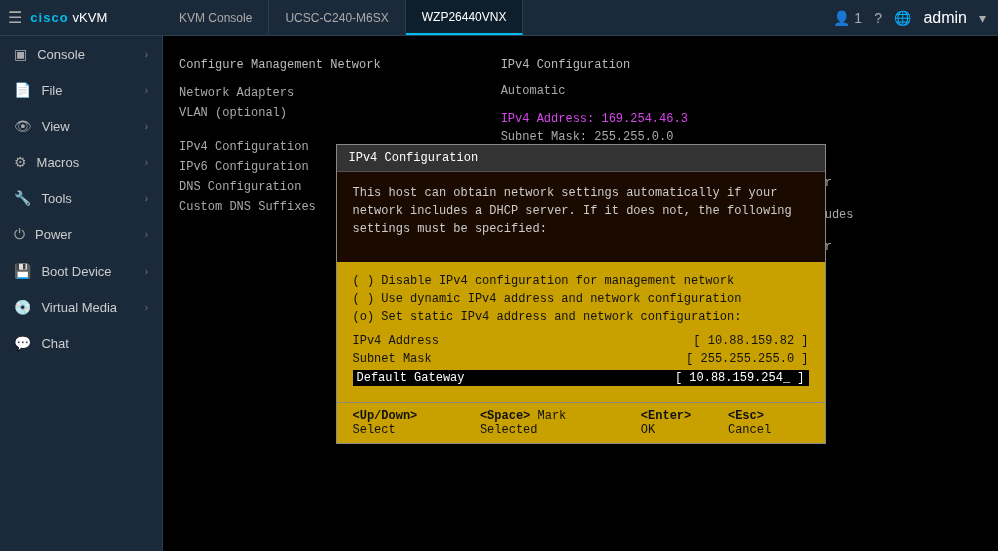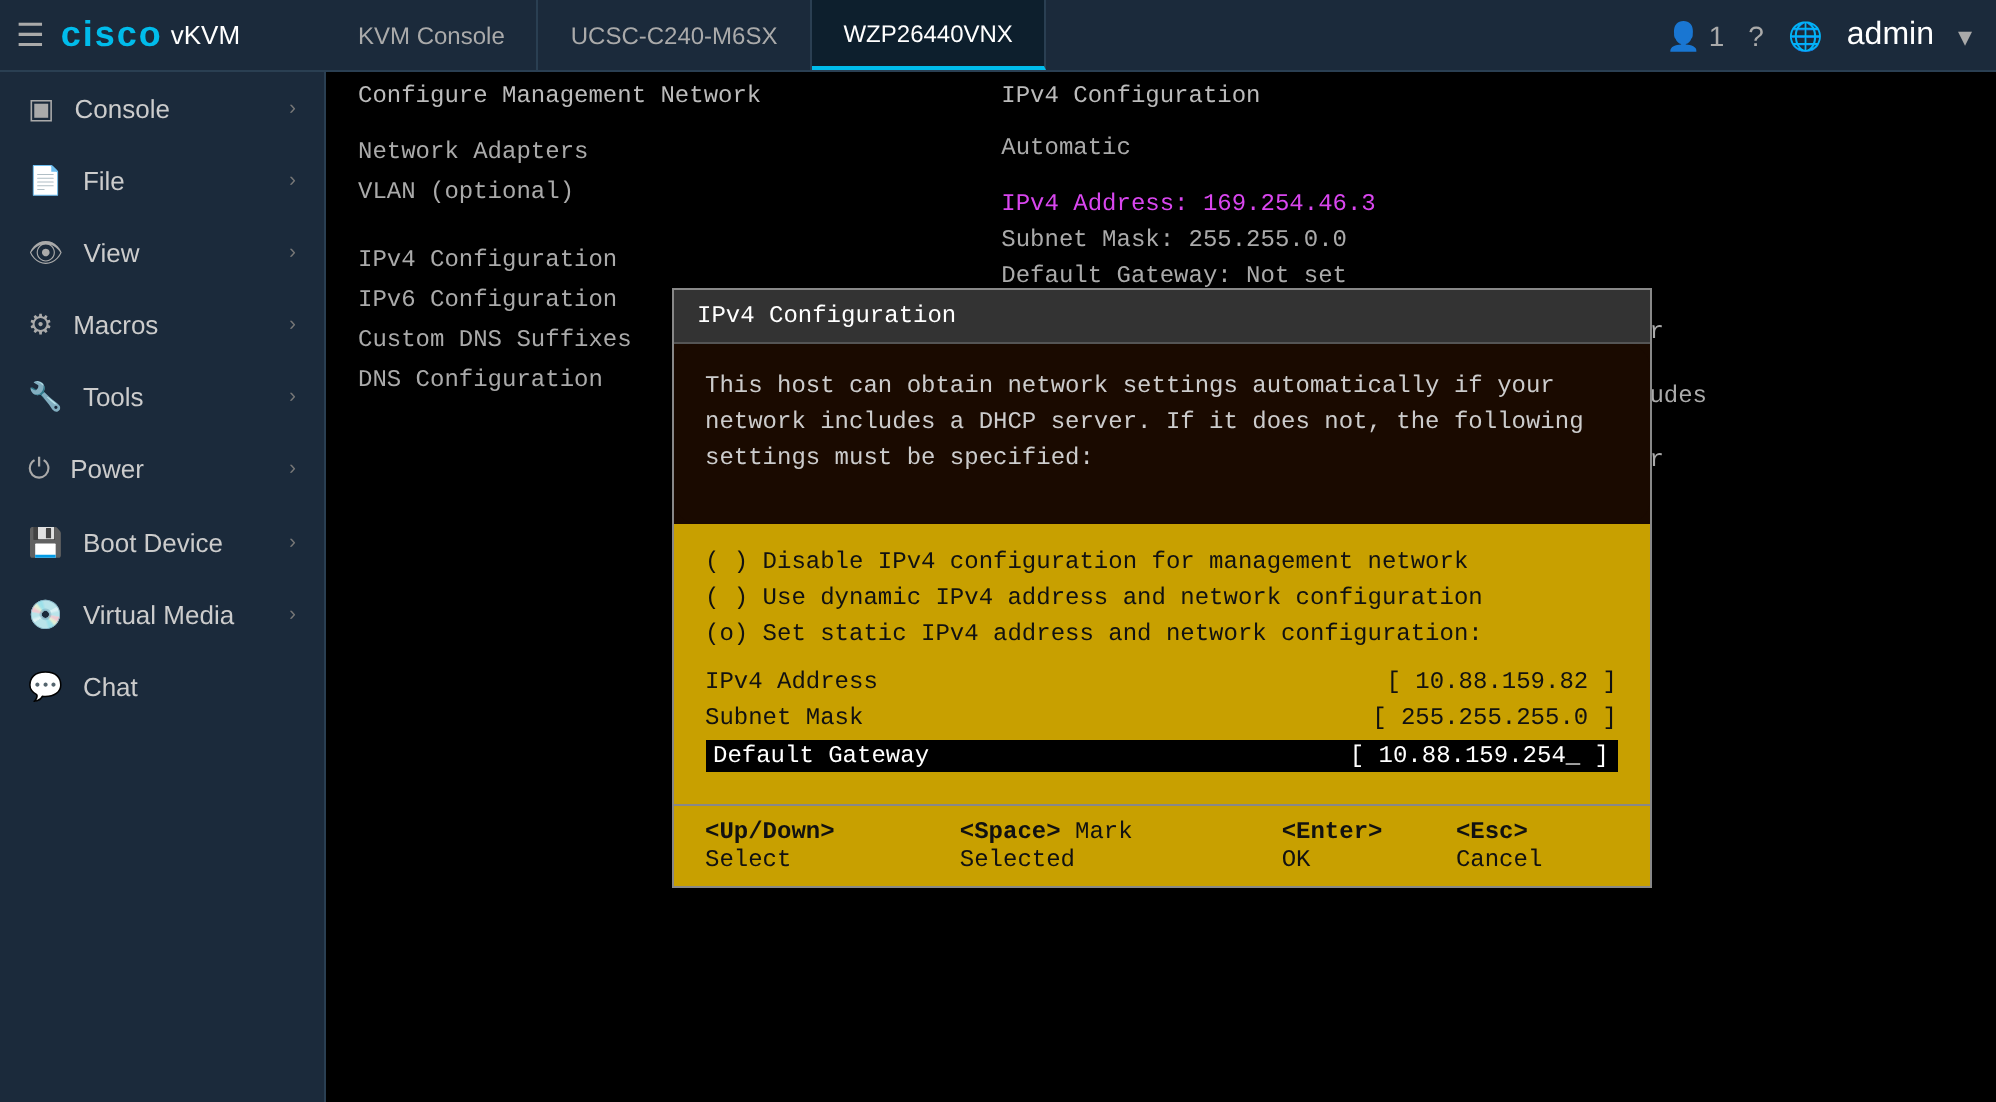--- a/index.html
+++ b/index.html
@@ -6,21 +6,21 @@
     body { width: 998px; height: 551px; overflow: hidden; font-family: 'Courier New', Courier, monospace; background: #1a1a2e; display: flex; flex-direction: column; }
 
     
     .topbar {
       display: flex; align-items: center; background: #1b2a3b; height: 36px; min-height: 36px;
       border-bottom: 1px solid #2a3f52; user-select: none;
     }
     .topbar-left { display: flex; align-items: center; width: 163px; min-width: 163px; padding: 0 8px; gap: 8px; }
     .hamburger-icon { color: #aaa; font-size: 16px; cursor: pointer; }
     .cisco-logo { display: flex; align-items: center; gap: 4px; }
-    .cisco-text { color: #00bceb; font-weight: bold; font-size: 18px; letter-spacing: 1px; font-family: sans-serif; }
+    .cisco-text { color: #00bceb; font-weight: bold; font-size: 13px; letter-spacing: 1px; font-family: sans-serif; }
     .vkvm-text { color: #fff; font-size: 13px; font-family: sans-serif; }
     .topbar-tabs { display: flex; align-items: center; flex: 1; height: 100%; }
     .tab { display: flex; align-items: center; height: 100%; padding: 0 16px; font-size: 12px; color: #aaa; cursor: pointer; border-right: 1px solid #2a3f52; font-family: sans-serif; }
     .tab.active { color: #fff; background: #0d1f2d; border-bottom: 2px solid #00bceb; }
     .topbar-right { display: flex; align-items: center; gap: 12px; padding: 0 12px; }
     .topbar-icon { color: #aaa; font-size: 14px; cursor: pointer; font-family: sans-serif; }
     .topbar-user { color: #fff; font-size: 16px; font-family: sans-serif; cursor: pointer; }
 
     
     .main { display: flex; flex: 1; overflow: hidden; }
@@ -33,21 +33,21 @@
       font-family: sans-serif; transition: background 0.15s;
     }
     .sidebar-item-left { display: flex; align-items: center; gap: 10px; }
     .sidebar-icon { font-size: 14px; color: #aaa; }
     .sidebar-chevron { font-size: 10px; color: #777; }
 
     
     .content { flex: 1; background: #0d0d0d; position: relative; overflow: hidden; }
 
     
-    .terminal { width: 100%; height: 100%; background: #000; color: #aaa; font-size: 12px; padding: 5px 16px; font-family: 'Courier New', Courier, monospace; position: relative; }
+    .terminal { width: 100%; height: 100%; background: #000; color: #aaa; font-size: 12px; padding: 22px 16px; font-family: 'Courier New', Courier, monospace; position: relative; }
 
     
     .modal-overlay { position: absolute; top: 0; left: 0; width: 100%; height: 100%; display: flex; align-items: center; justify-content: center; }
     .modal {
       background: #1a0a00;
       border: 1px solid #888;
       width: 490px;
       font-family: 'Courier New', Courier, monospace;
       font-size: 12px;
     }
@@ -188,22 +188,22 @@
     <div class="terminal">
 
       <div class="term-top">
         <div class="term-left-col">
           <div style="color:#bbb; margin-bottom:8px;">Configure Management Network</div>
           <div style="color:#aaa;">Network Adapters</div>
           <div style="color:#aaa;">VLAN (optional)</div>
           <div style="height:8px"></div>
           <div style="color:#aaa;">IPv4 Configuration</div>
           <div style="color:#aaa;">IPv6 Configuration</div>
+          <div style="color:#aaa;">DNS Configuration</div>
           <div style="color:#aaa;">Custom DNS Suffixes</div>
-          <div style="color:#aaa;">DNS Configuration</div>
         </div>
         <div class="term-right-col" style="margin-left:80px;">
           <div style="color:#bbb; margin-bottom:8px;">IPv4 Configuration</div>
           <div style="color:#aaa;">Automatic</div>
           <div style="height:6px"></div>
           <div style="color:#d946ef;">IPv4 Address: 169.254.46.3</div>
           <div style="color:#aaa;">Subnet Mask: 255.255.0.0</div>
           <div style="color:#aaa;">Default Gateway: Not set</div>
           <div style="height:6px"></div>
           <div style="color:#aaa; max-width:360px;">This host can obtain an IPv4 address and other networking</div>

